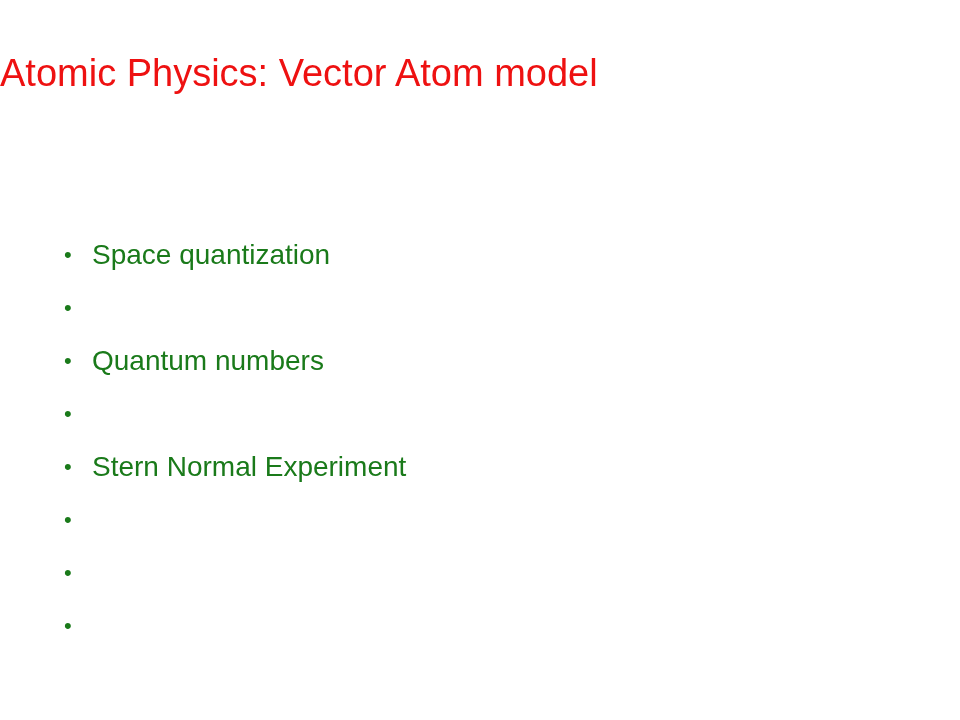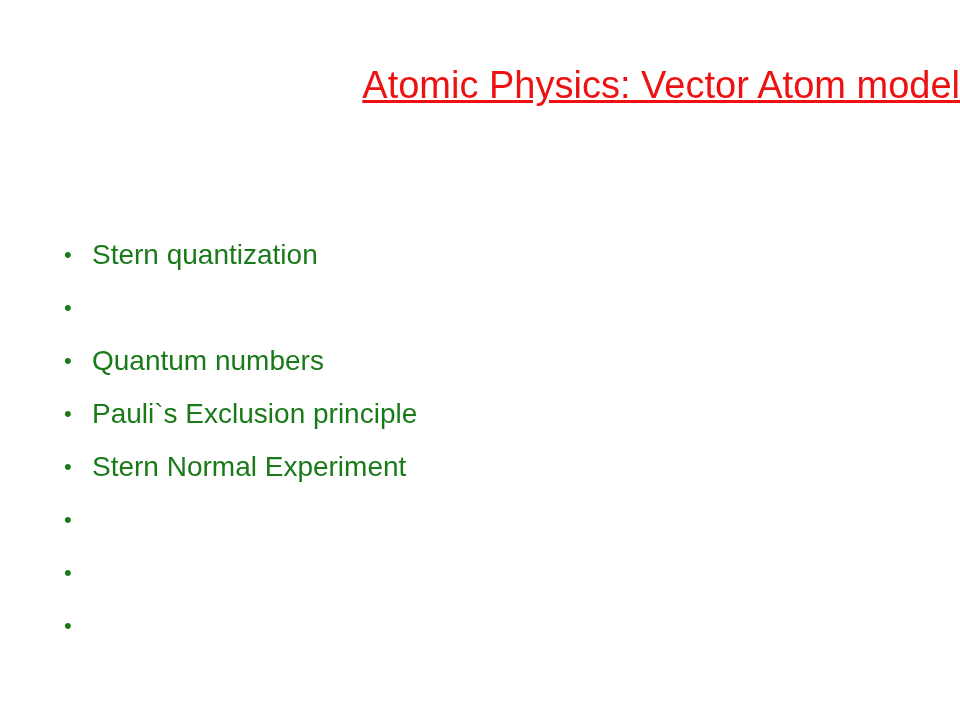--- a/index.html
+++ b/index.html
@@ -17,32 +17,31 @@
   .slide {
     position: relative;
     width: 960px;
     height: 720px;
     background: #ffffff;
     box-sizing: border-box;
   }
 
   .slide-title {
     position: absolute;
-    top: 62px;
+    top: 50px;
     left: 0;
     width: 960px;
-    text-align: right;
+    text-align: left;
     color: #ee1111;
     font-size: 38px;
     line-height: 46px;
     font-weight: normal;
     letter-spacing: 0px;
     white-space: nowrap;
     margin: 0;
-    text-decoration: underline;
   }
 
   .bullet-list {
     position: absolute;
     top: 228px;
     left: 56px;
     width: 860px;
     list-style: none;
     margin: 0;
     padding: 0;
@@ -79,35 +78,34 @@
 <body>
 
 <div class="slide">
 
   <h1 class="slide-title">Atomic Physics: Vector Atom model</h1>
 
   <ul class="bullet-list">
 
     <li class="bullet-item">
       <span class="bullet-marker">•</span>
-      <span class="bullet-text">Stern quantization</span>
+      <span class="bullet-text">Space quantization</span>
     </li>
 
     <li class="bullet-item">
       <span class="bullet-marker">•</span>
     </li>
 
     <li class="bullet-item">
       <span class="bullet-marker">•</span>
       <span class="bullet-text">Quantum numbers</span>
     </li>
 
     <li class="bullet-item">
       <span class="bullet-marker">•</span>
-      <span class="bullet-text">Pauli`s Exclusion principle</span>
     </li>
 
     <li class="bullet-item">
       <span class="bullet-marker">•</span>
       <span class="bullet-text">Stern Normal Experiment</span>
     </li>
 
     <li class="bullet-item">
       <span class="bullet-marker">•</span>
     </li>

